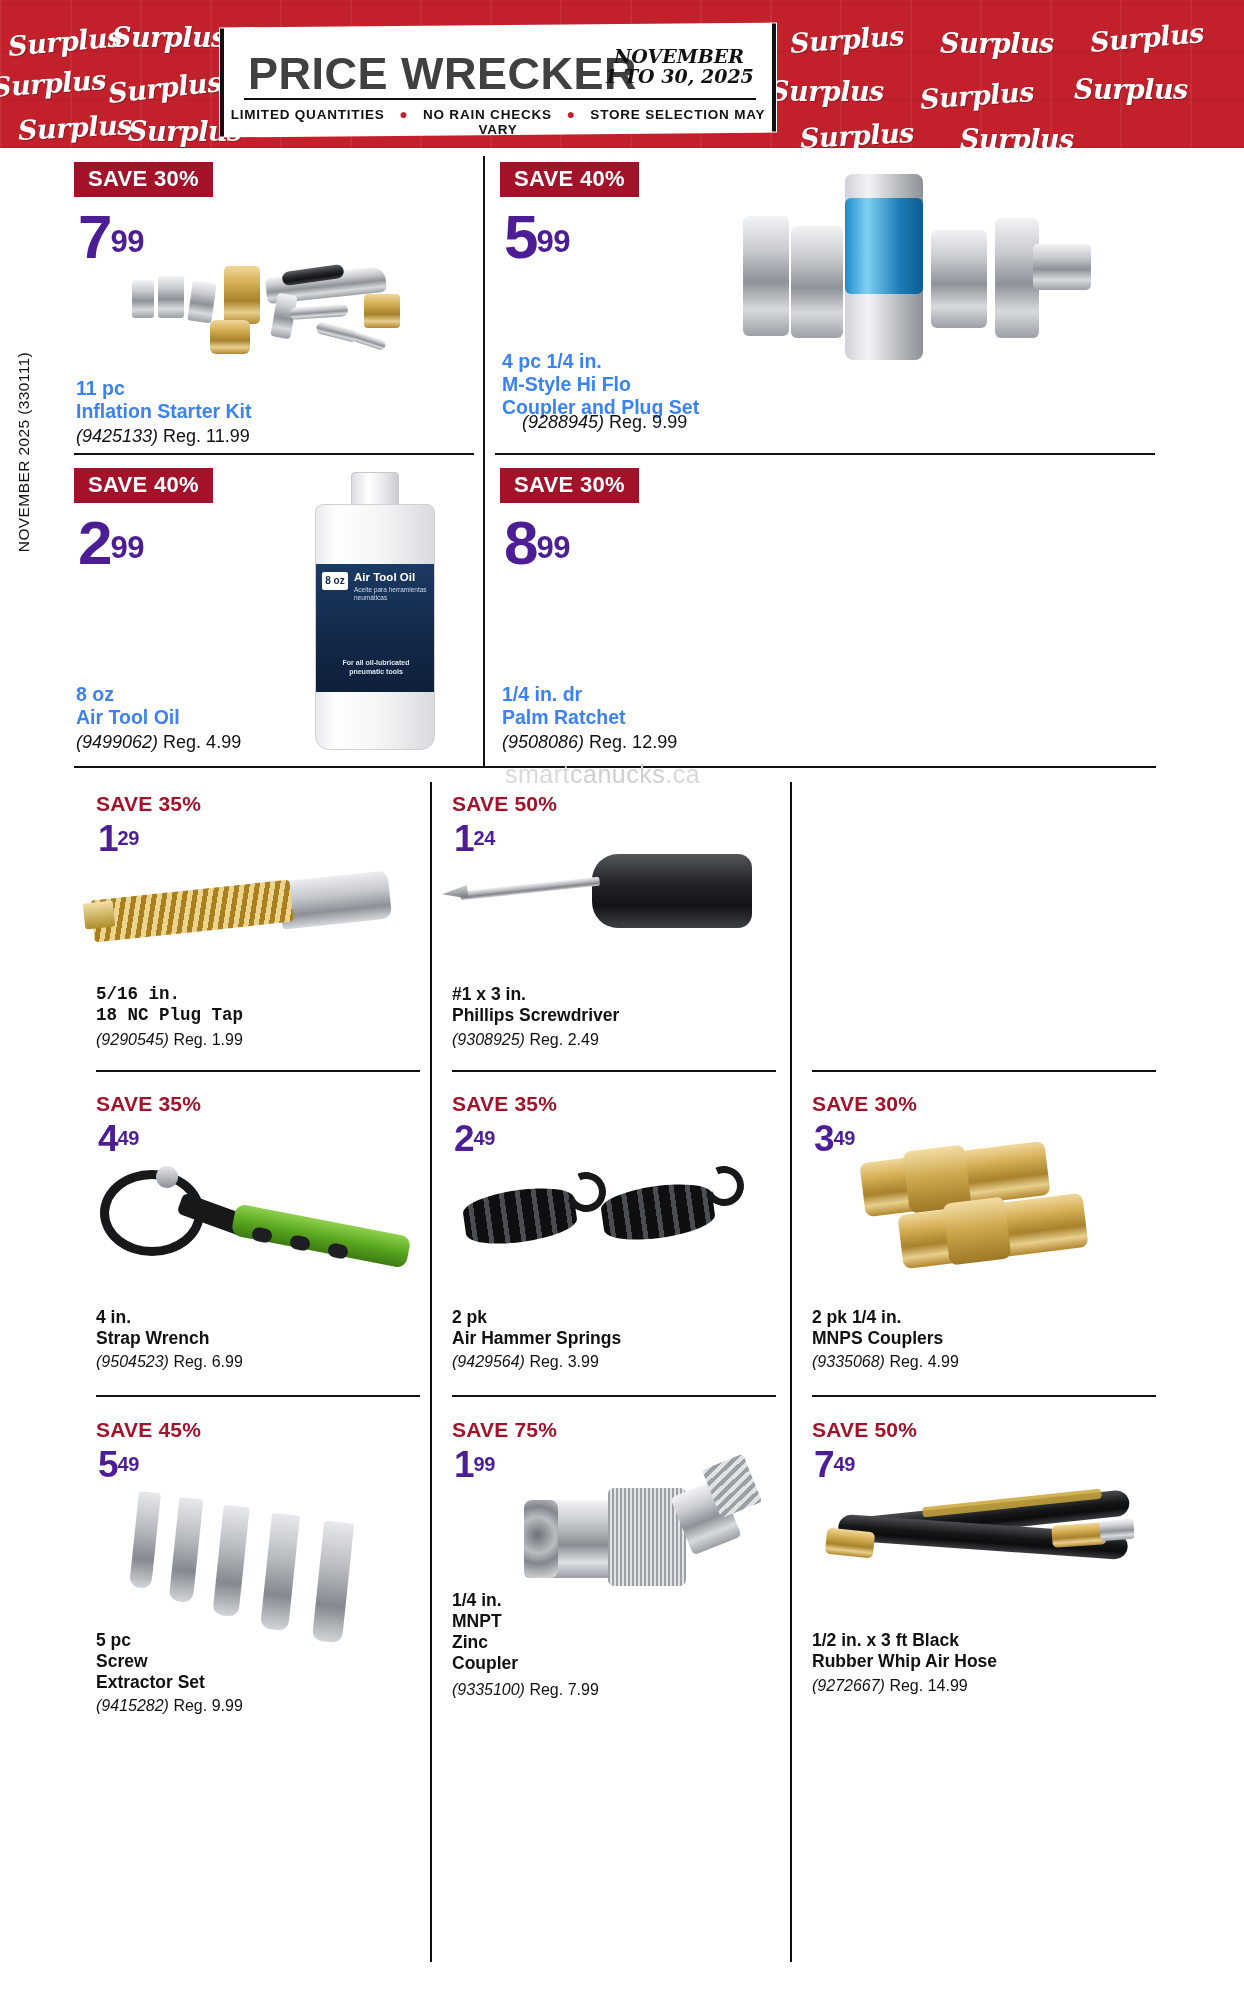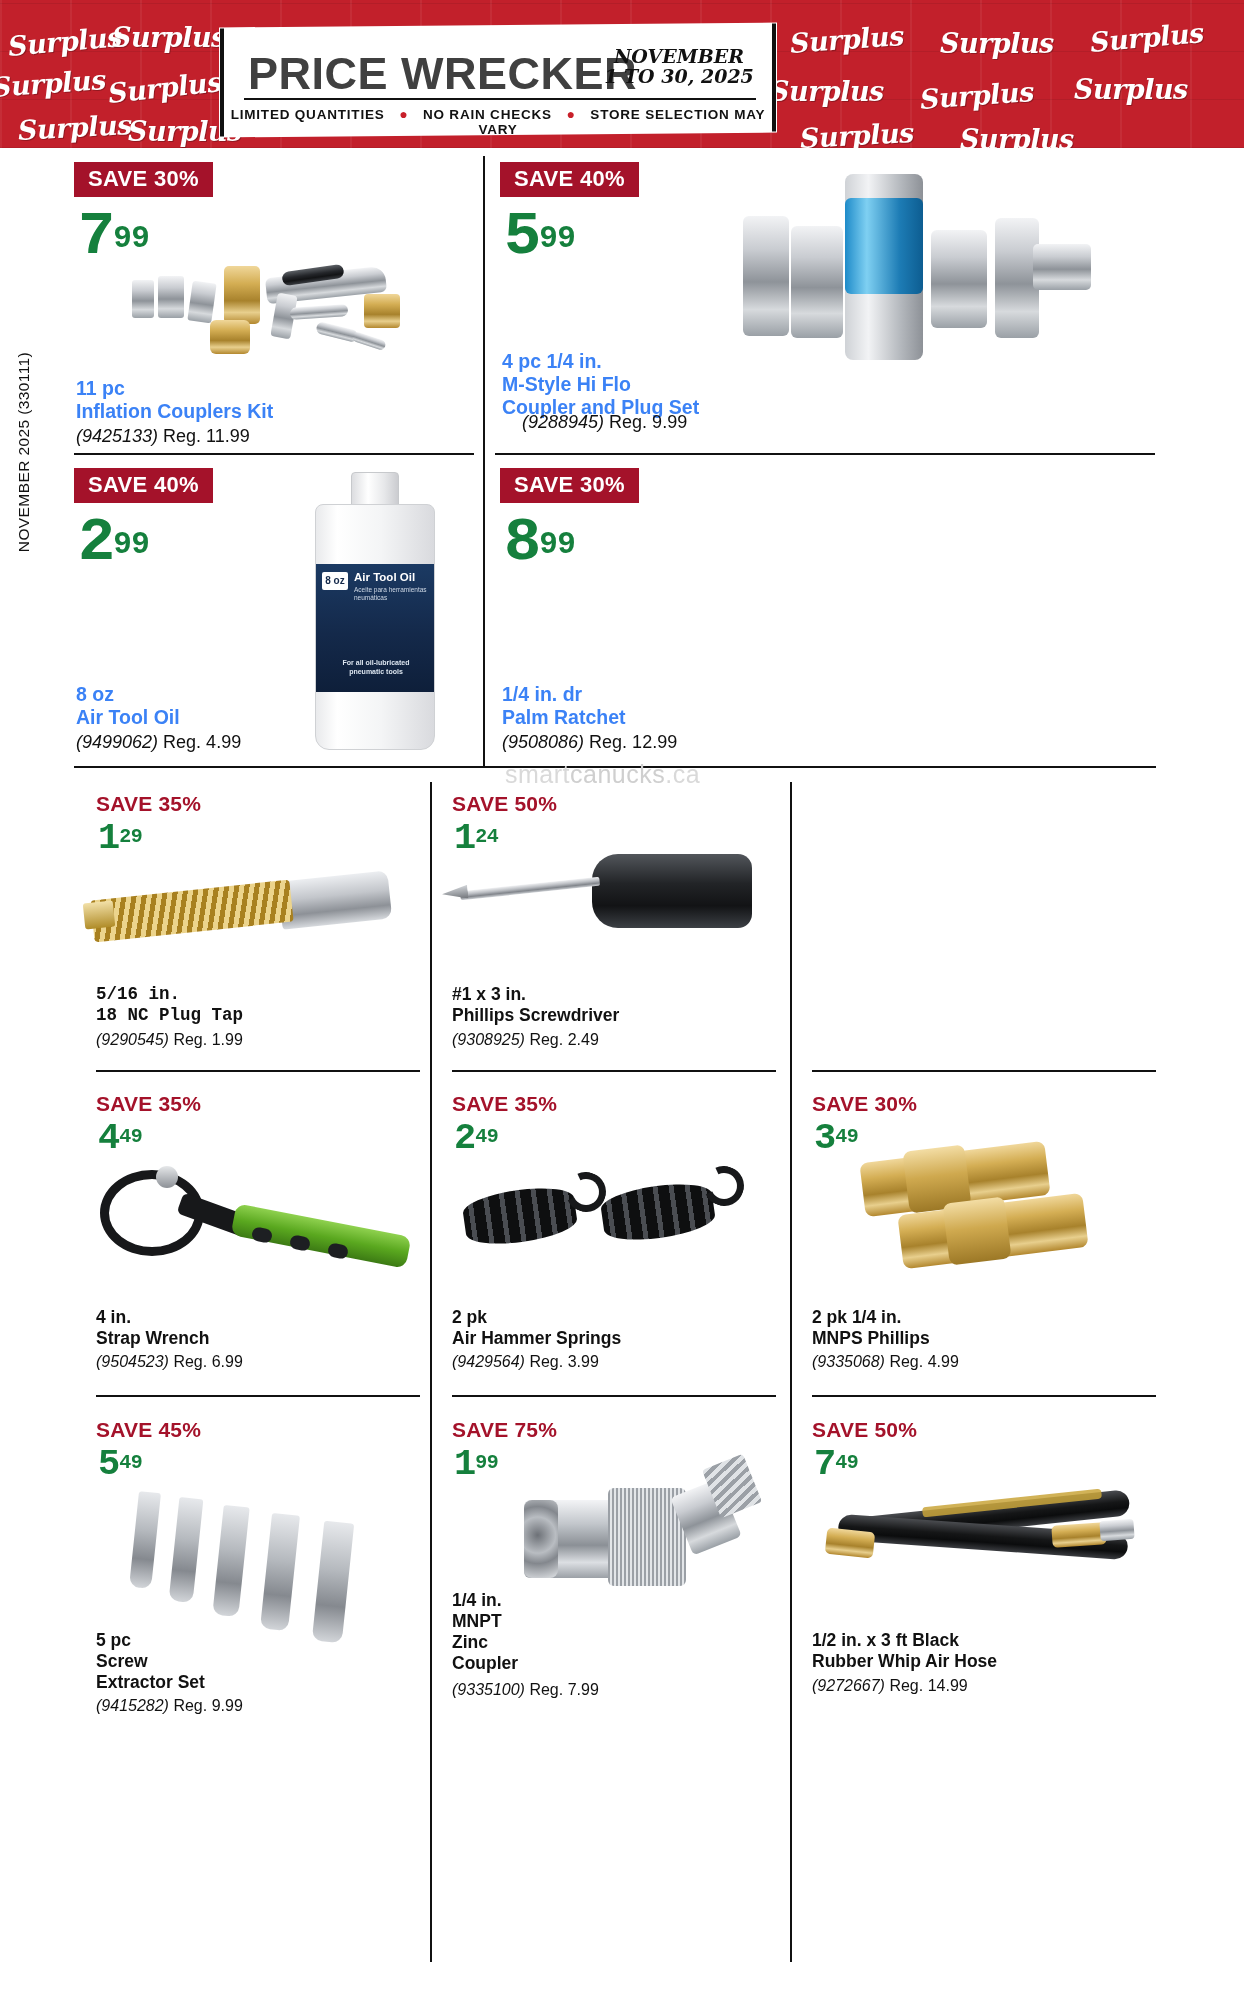--- a/index.html
+++ b/index.html
@@ -109,22 +109,22 @@
   .badge-sm {
     color:#a4122a;
     font-weight:bold;
     font-size:21px;
     letter-spacing:0.2px;
   }
 
   .price {
     font-weight:bold;
     line-height:1;
-    color:#15803d;
-    font-family:Liberation Mono, monospace;
+    color:#4c1d95;
+    font-family:Liberation Sans, sans-serif;
   }
   .price .d { font-size:62px; letter-spacing:-2px; }
   .price .c { font-size:31px; vertical-align:super; letter-spacing:-0.5px; }
   .price-sm .d { font-size:37px; letter-spacing:-1px; }
   .price-sm .c { font-size:20px; vertical-align:super; }
 
   .pname { font-size:19.5px; font-weight:bold; line-height:23px; color:#3b82f6; }
   .pmeta { font-size:18px; font-style:italic; color:#111; margin-top:2px; }
   .pmeta .reg { font-style:normal; }
 
@@ -329,21 +329,21 @@
         <div class="metal" style="position:absolute; left:152px; top:10px; width:120px; height:26px; border-radius:6px 14px 6px 6px; transform:rotate(-6deg);"></div>
         <div class="black-plastic" style="position:absolute; left:168px; top:6px; width:62px; height:14px; border-radius:8px; transform:rotate(-8deg);"></div>
         <div class="metal" style="position:absolute; left:160px; top:32px; width:20px; height:44px; border-radius:4px; transform:rotate(10deg);"></div>
         <div class="metal" style="position:absolute; left:176px; top:44px; width:58px; height:12px; border-radius:6px; transform:rotate(-4deg);"></div>
         <div class="metal" style="position:absolute; left:202px; top:64px; width:42px; height:12px; border-radius:6px; transform:rotate(14deg);"></div>
         <div class="metal" style="position:absolute; left:238px; top:74px; width:34px; height:10px; border-radius:5px; transform:rotate(18deg);"></div>
       </div>
 
       <div class="pname" style="position:absolute; left:2px; top:215px;">
         <div>11 pc</div>
-        <div>Inflation Couplers Kit</div>
+        <div>Inflation Starter Kit</div>
       </div>
       <div class="pmeta" style="position:absolute; left:2px; top:262px;">
         <span>(9425133)</span>
         <span class="reg">Reg. 11.99</span>
       </div>
     </div>
 
     <div class="cellA" style="left:500px; top:14px; width:660px; height:285px;">
       <div class="badge">SAVE 40%</div>
       <div class="price" style="position:absolute; left:4px; top:44px;">
@@ -519,21 +519,21 @@
         <span class="d">3</span><span class="c">49</span>
       </div>
       <div class="prod-img" style="left:30px; top:50px; width:320px; height:150px;">
         <div class="brass" style="position:absolute; left:20px; top:10px; width:186px; height:54px; border-radius:8px; transform:rotate(-7deg);"></div>
         <div style="position:absolute; left:64px; top:6px; width:62px; height:62px; border-radius:8px; background:linear-gradient(180deg,#f3dda4,#cfa94f 45%,#9c7826); transform:rotate(-7deg);"></div>
         <div class="brass" style="position:absolute; left:58px; top:62px; width:186px; height:54px; border-radius:8px; transform:rotate(-7deg);"></div>
         <div style="position:absolute; left:104px; top:58px; width:62px; height:62px; border-radius:8px; background:linear-gradient(180deg,#f3dda4,#cfa94f 45%,#9c7826); transform:rotate(-7deg);"></div>
       </div>
       <div class="pname-sm" style="position:absolute; left:0px; top:215px;">
         <div>2 pk 1/4 in.</div>
-        <div>MNPS Phillips</div>
+        <div>MNPS Couplers</div>
       </div>
       <div class="pmeta-sm" style="position:absolute; left:0px; top:260px;">
         <span>(9335068)</span>
         <span class="reg">Reg. 4.99</span>
       </div>
     </div>
 
     <div class="bcell" style="left:96px; top:640px; width:330px; height:300px;">
       <div class="badge-sm">SAVE 45%</div>
       <div class="price price-sm" style="position:absolute; left:2px; top:28px;">

